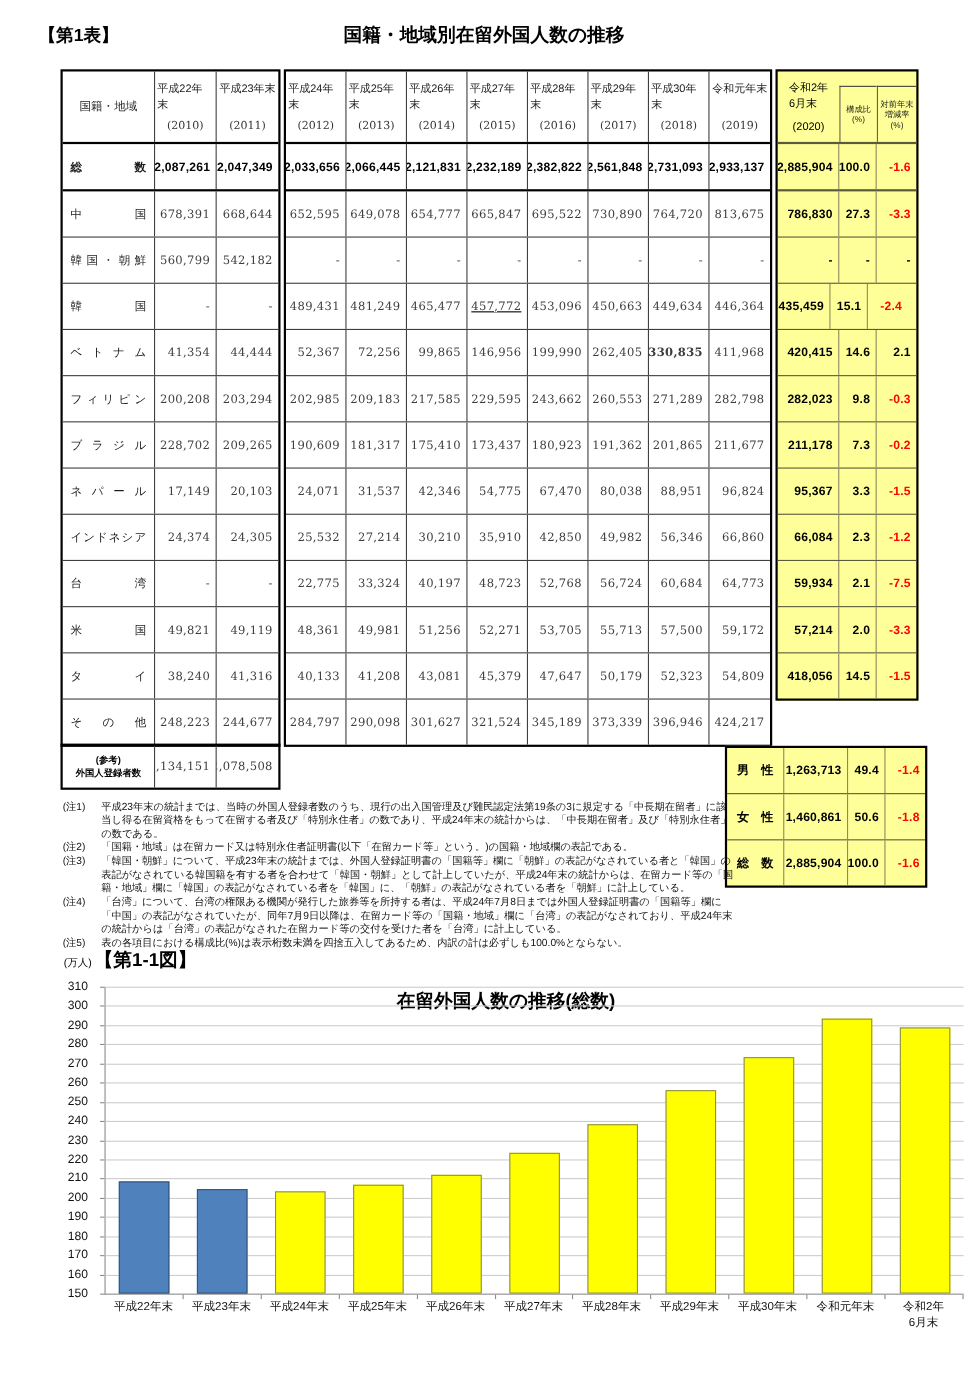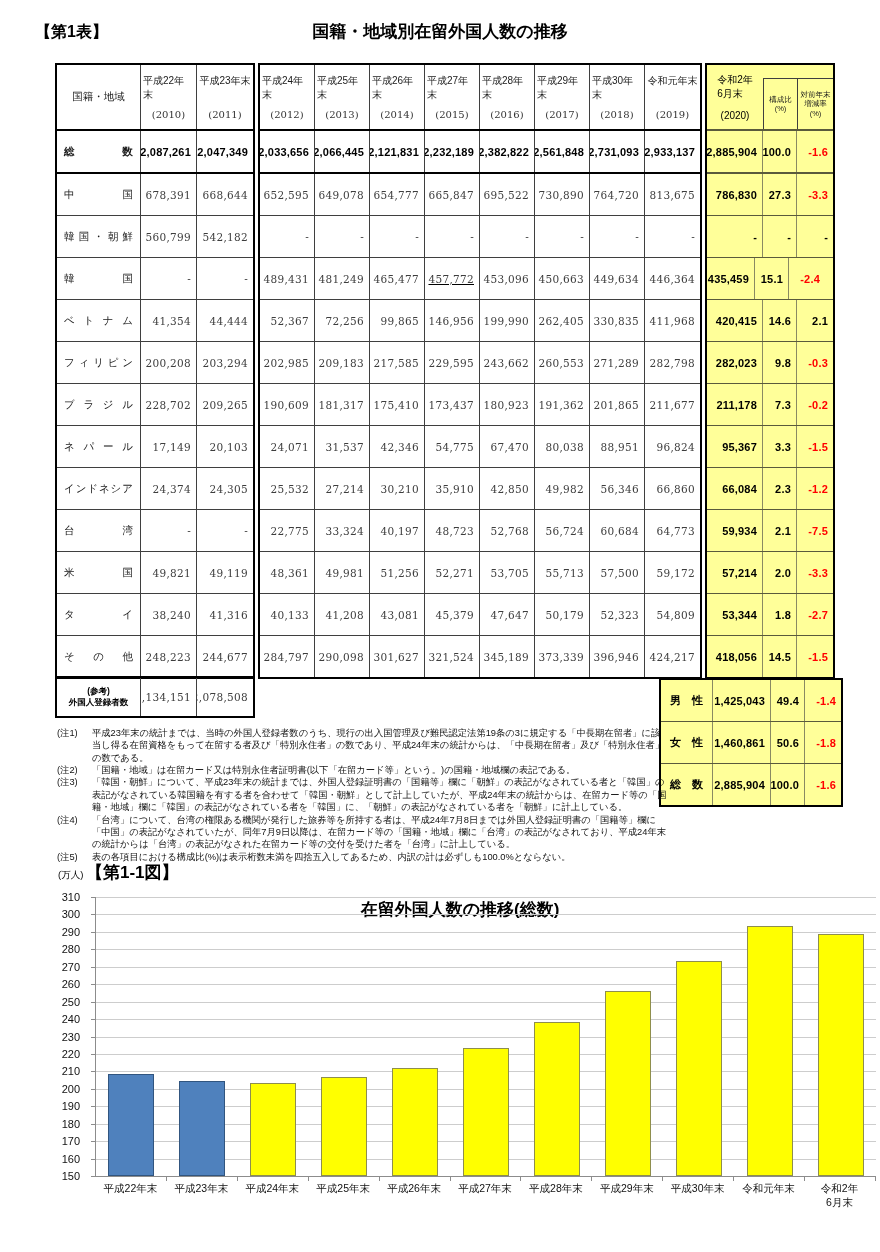--- a/index.html
+++ b/index.html
@@ -450,21 +450,21 @@
         </div>
         <div class="cell" style="width: 55px;">
           <div class="num">146,956</div>
         </div>
         <div class="cell" style="width: 55px;">
           <div class="num">199,990</div>
         </div>
         <div class="cell" style="width: 55px;">
           <div class="num">262,405</div>
         </div>
-        <div class="cell" style="width: 55px;">
+        <div class="cell" style="width: 55px; font-weight: bold;">
           <div class="num">330,835</div>
         </div>
         <div class="cell" style="width: 55px;">
           <div class="num">411,968</div>
         </div>
       </div>
       <div class="trow">
         <div class="cell" style="width: 55px;">
           <div class="num">202,985</div>
         </div>
@@ -808,31 +808,20 @@
       </div>
       <div class="trow">
         <div class="cell" style="width: 56px;">
           <div class="bnum">57,214</div>
         </div>
         <div class="cell" style="width: 34px;">
           <div class="bnum">2.0</div>
         </div>
         <div class="cell" style="width: 36px;">
           <div class="bnum neg">-3.3</div>
-        </div>
-      </div>
-      <div class="trow">
-        <div class="cell" style="width: 56px;">
-          <div class="bnum">53,344</div>
-        </div>
-        <div class="cell" style="width: 34px;">
-          <div class="bnum">1.8</div>
-        </div>
-        <div class="cell" style="width: 36px;">
-          <div class="bnum neg">-2.7</div>
         </div>
       </div>
       <div class="trow">
         <div class="cell" style="width: 56px;">
           <div class="bnum">418,056</div>
         </div>
         <div class="cell" style="width: 34px;">
           <div class="bnum">14.5</div>
         </div>
         <div class="cell" style="width: 36px;">
@@ -855,21 +844,21 @@
   </div>
 <div id="gender-table">
     <div class="trow">
       <div class="cell label-cell" style="width: 52px; padding: 0px 9px;">
         <div class="glabel">
           <div>男</div>
           <div>性</div>
         </div>
       </div>
       <div class="cell" style="width: 58px;">
-        <div class="bnum">1,425,043</div>
+        <div class="bnum">1,263,713</div>
       </div>
       <div class="cell" style="width: 34px;">
         <div class="bnum">49.4</div>
       </div>
       <div class="cell" style="width: 36px;">
         <div class="bnum neg">-1.4</div>
       </div>
     </div>
     <div class="trow">
       <div class="cell label-cell" style="width: 52px; padding: 0px 9px;">

